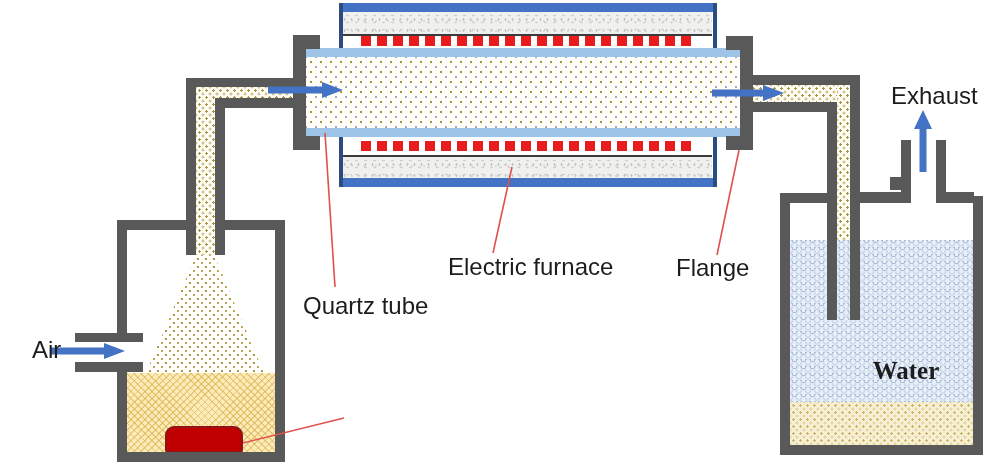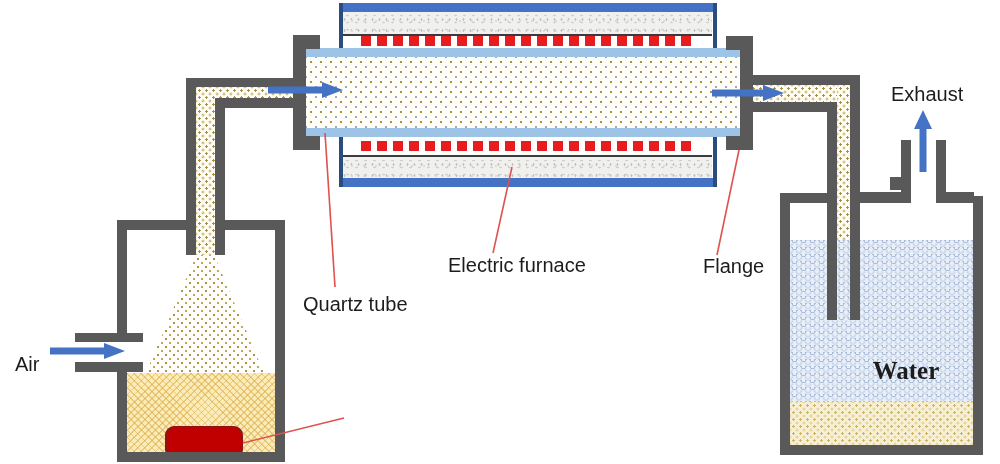--- a/index.html
+++ b/index.html
@@ -34,21 +34,21 @@
                      repeating-linear-gradient(135deg,rgba(219,173,70,.55) 0 1.2px,transparent 1.2px 5px);}
   .water-tex{background-color:#E9EFF8;
     background-image:radial-gradient(circle at 50% 0%,transparent 2px,#A9BCD9 2px,#A9BCD9 3px,transparent 3.4px),
                      radial-gradient(circle at 50% 0%,transparent 2px,#B9C9E2 2px,#B9C9E2 2.9px,transparent 3.3px);
     background-size:9px 7px,9px 7px;background-position:0 0,4.5px 3.5px;}
   .sediment{background-color:#F6EFD5;
     background-image:radial-gradient(#CDB45E 1px,transparent 1.3px),
                      radial-gradient(#D8C270 .9px,transparent 1.2px);
     background-size:7px 7px,7px 7px;background-position:0 0,3.5px 3.5px;}
   .atomizer{background:#C00000;border:2px solid #8F1418;border-radius:9px 9px 3px 3px;box-sizing:border-box;}
-  .label{position:absolute;color:#1c1c1c;font-size:20px;line-height:1.1;white-space:nowrap;}
+  .label{position:absolute;color:#1c1c1c;font-size:24px;line-height:1.1;white-space:nowrap;}
   .label.bold{font-weight:bold;font-size:25px;}
   svg{position:absolute;left:0;top:0;pointer-events:none;}
 </style>
 </head>
 <body>
 
 <div id="canvas">
 
   <div class="abs bluebar" style="left:339px;top:3px;width:378px;height:9px;"></div>
   <div class="abs bluebar" style="left:339px;top:178px;width:378px;height:9px;"></div>
@@ -118,20 +118,20 @@
     <path fill="#4472C4" d="M50 347.5 H104 V343 L125 351 L104 359 V354.5 H50 Z"></path>
     <path fill="#4472C4" d="M268 86.5 H322 V82 L343 90 L322 98 V93.5 H268 Z"></path>
     <path fill="#4472C4" d="M712 89.5 H763 V85 L784 93 L763 101 V96.5 H712 Z"></path>
     <path fill="#4472C4" d="M919.5 172 V129 H914 L923 110 L932 129 H926.5 V172 Z"></path>
     <line x1="325" y1="133" x2="335" y2="287" stroke="#E0514E" stroke-width="1.6"></line>
     <line x1="512" y1="167" x2="493" y2="253" stroke="#E0514E" stroke-width="1.6"></line>
     <line x1="739" y1="150" x2="717" y2="255" stroke="#E0514E" stroke-width="1.6"></line>
     <line x1="243" y1="443" x2="344" y2="418" stroke="#E0514E" stroke-width="1.6"></line>
   </svg>
 
-  <div class="label" style="left:15px;top:337px;margin-top:16px;">Air</div>
+  <div class="label" style="left:32px;top:337px;">Air</div>
   <div class="label" style="left:448px;top:254px;">Electric furnace</div>
   <div class="label" style="left:303px;top:293px;">Quartz tube</div>
-  <div class="label" style="left:676px;top:255px;margin-left:27px;">Flange</div>
+  <div class="label" style="left:676px;top:255px;">Flange</div>
   <div class="label" style="left:891px;top:83px;">Exhaust</div>
   <div class="label bold" style="left:846px;top:357px;width:120px;text-align:center;font-family:Liberation Serif, serif;">Water</div>
 
 </div>
 
 </body></html>

